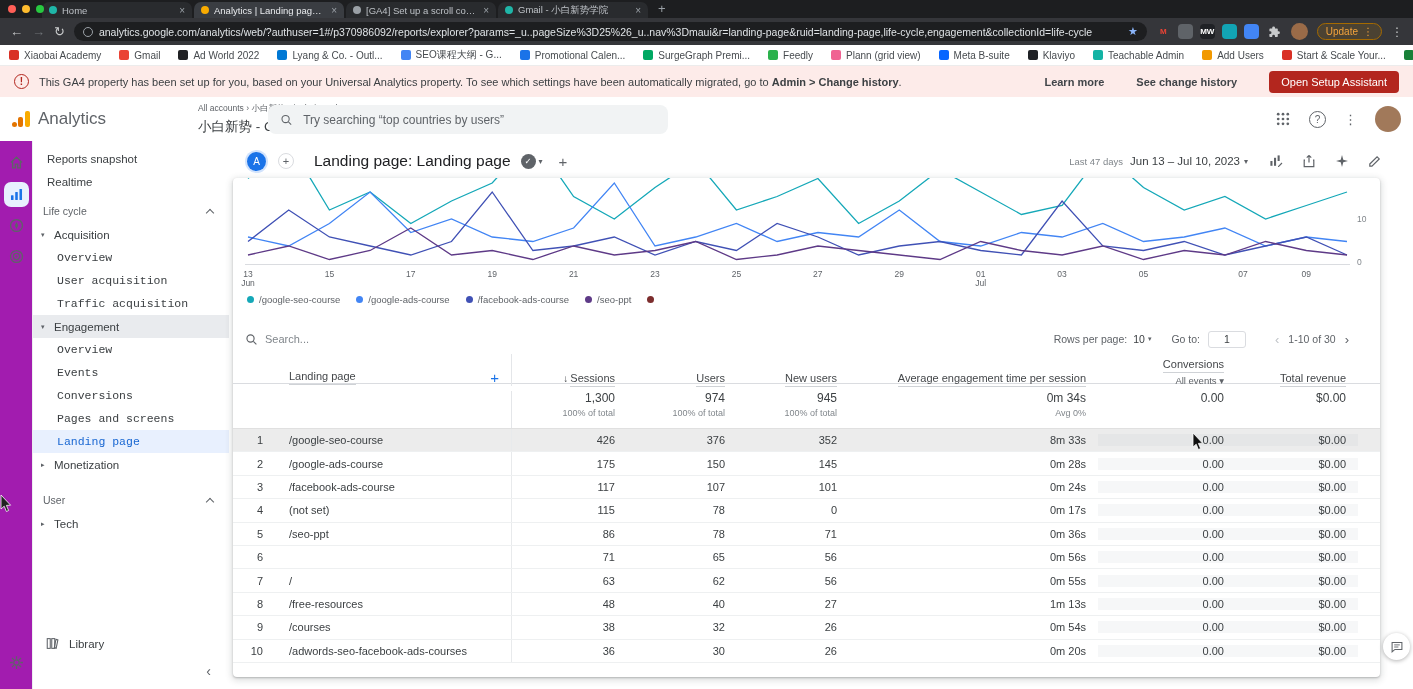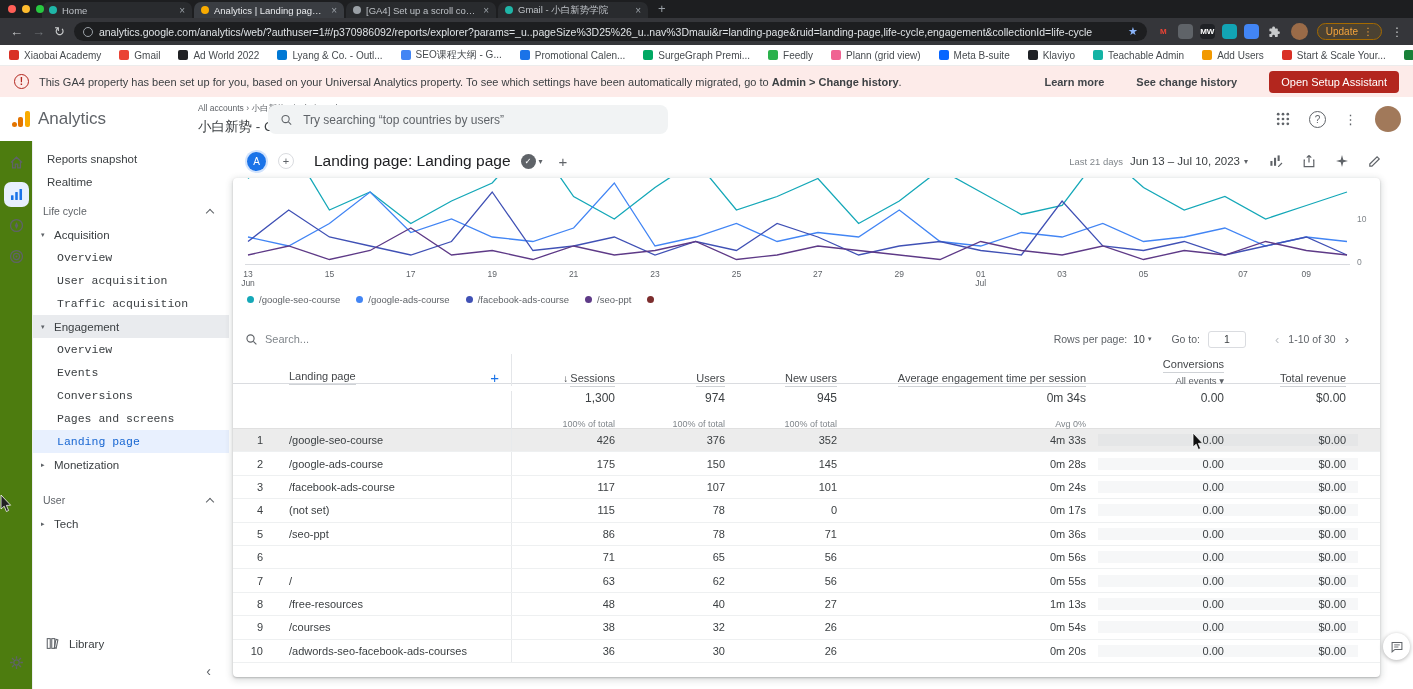--- a/index.html
+++ b/index.html
@@ -1,18 +1,18 @@
 <!DOCTYPE html>
 <html><head>
 <meta charset="utf-8">
 <style>
   * { margin:0; padding:0; box-sizing:border-box; }
   html,body { width:1413px; height:689px; }
   body { font-family:"Liberation Sans", sans-serif; background:#fff; overflow:hidden; }
-  .screen { position:relative; width:1413px; height:689px; background:#4d7c0f; overflow:hidden; }
+  .screen { position:relative; width:1413px; height:689px; background:#a21caf; overflow:hidden; }
 
   
   .tab-strip { position:absolute; left:0; top:0; width:100%; height:18px; background:#1d1e20; display:flex; align-items:flex-end; }
   .lights { position:absolute; left:8px; top:5px; display:flex; gap:6px; }
   .light { width:8px; height:8px; border-radius:50%; }
   .tabs { display:flex; margin-left:42px; gap:2px; align-items:flex-end; }
   .tab { display:flex; align-items:center; gap:5px; width:150px; height:16px; background:#292b2e; border-radius:7px 7px 0 0; padding:0 7px; font-size:9.5px; color:#bdc1c6; overflow:hidden; }
   .tab.active { background:#3a3d42; color:#e8eaed; }
   .fav { width:8px; height:8px; border-radius:50%; flex:0 0 auto; }
   .tlabel { white-space:nowrap; overflow:hidden; text-overflow:ellipsis; flex:1; }
@@ -132,21 +132,21 @@
   .dimh { grid-column:1/3; position:relative; border-right:1px solid #e4e6e9; align-self:stretch; display:flex; align-items:flex-end; padding-left:56px; padding-bottom:1px; }
   .hlabel { font-size:11px; color:#44474a; border-bottom:1px solid #cfd2d6; padding-bottom:2px; white-space:nowrap; }
   .hcell { text-align:right; padding-right:12px; white-space:nowrap; }
   .hsub { display:block; font-size:9.5px; color:#5f6368; margin-top:3px; border:none; }
   .sort-arrow { font-size:10px; color:#44474a; margin-right:2px; }
   .add-col { position:absolute; right:12px; bottom:0; font-size:15px; color:#1a73e8; }
 
   .totrow { height:45px; border-bottom:1px solid #e0e0e0; padding-top:7px; }
   .totcell { text-align:right; padding-right:12px; }
   .totval { font-size:12px; color:#3c4043; }
-  .totsub { font-size:9px; color:#80868b; margin-top:14px; }
+  .totsub { font-size:9px; color:#80868b; margin-top:3px; }
   .totdim { grid-column:1/3; border-right:1px solid #e4e6e9; }
 
   .trow { height:23.4px; align-items:center; border-bottom:1px solid #eef0f1; font-size:11px; color:#3c4043; }
   .trow .numcell { text-align:right; padding-right:14px; color:#3c4043; }
   .trow .pagecell { padding-left:12px; border-right:1px solid #e8eaec; align-self:stretch; display:flex; align-items:center; white-space:nowrap; overflow:hidden; }
   .trow .mcell { text-align:right; padding-right:12px; }
   .tint { background:#f6f7f8; }
   .trow.hl { background:#ececec; }
   .trow.hl .tint { background:#e5e6e7; }
 
@@ -431,21 +431,21 @@
 
   <div class="main">
     <div class="report-header">
       <span class="chip-a">A</span>
       <span class="chip-add">+</span>
       <span class="report-title">Landing page: Landing page</span>
       <span class="check-circ">✓</span>
       <span class="title-caret">▾</span>
       <span class="title-add">+</span>
       <span class="rh-spacer"></span>
-      <span class="date-preset">Last 21 days</span>
+      <span class="date-preset">Last 47 days</span>
       <span class="date-range">Jun 13 – Jul 10, 2023</span>
       <span class="date-caret">▾</span>
       <span class="rh-icons">
         <svg width="16" height="16" viewBox="0 0 20 20">
             <g fill="currentColor">
               <rect x="3" y="10" width="2.6" height="6"></rect>
               <rect x="7.5" y="6" width="2.6" height="10"></rect>
               <rect x="12" y="3" width="2.6" height="7"></rect>
             </g>
             <path d="M12.5 16.5 L17 12 l1 1 -4.5 4.5 h-1z" fill="currentColor"></path>
@@ -608,21 +608,21 @@
             </div>
         </div>
 
         <div id="tbl-body">
             <div class="trow grid-cols hl">
               <div class="numcell">1</div>
               <div class="pagecell">/google-seo-course</div>
               <div class="mcell">426</div>
               <div class="mcell">376</div>
               <div class="mcell">352</div>
-              <div class="mcell">4m 33s</div>
+              <div class="mcell">8m 33s</div>
               <div class="mcell tint">0.00</div>
               <div class="mcell tint">$0.00</div>
             </div>
             <div class="trow grid-cols">
               <div class="numcell">2</div>
               <div class="pagecell">/google-ads-course</div>
               <div class="mcell">175</div>
               <div class="mcell">150</div>
               <div class="mcell">145</div>
               <div class="mcell">0m 28s</div>

